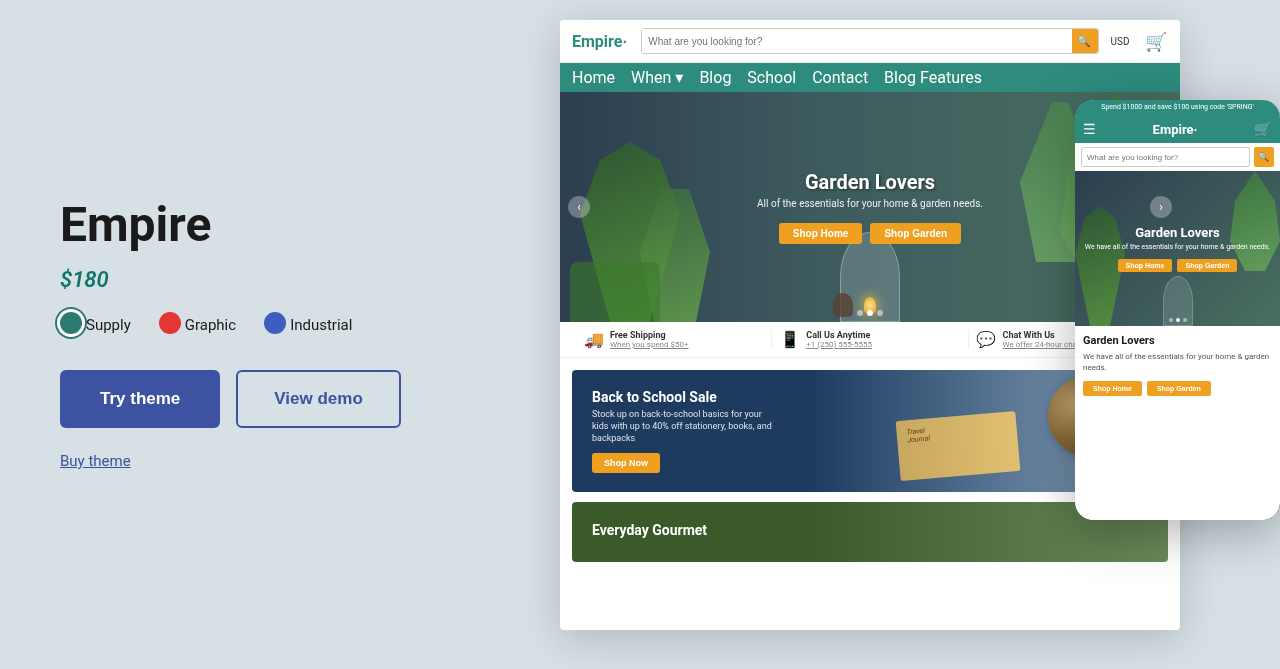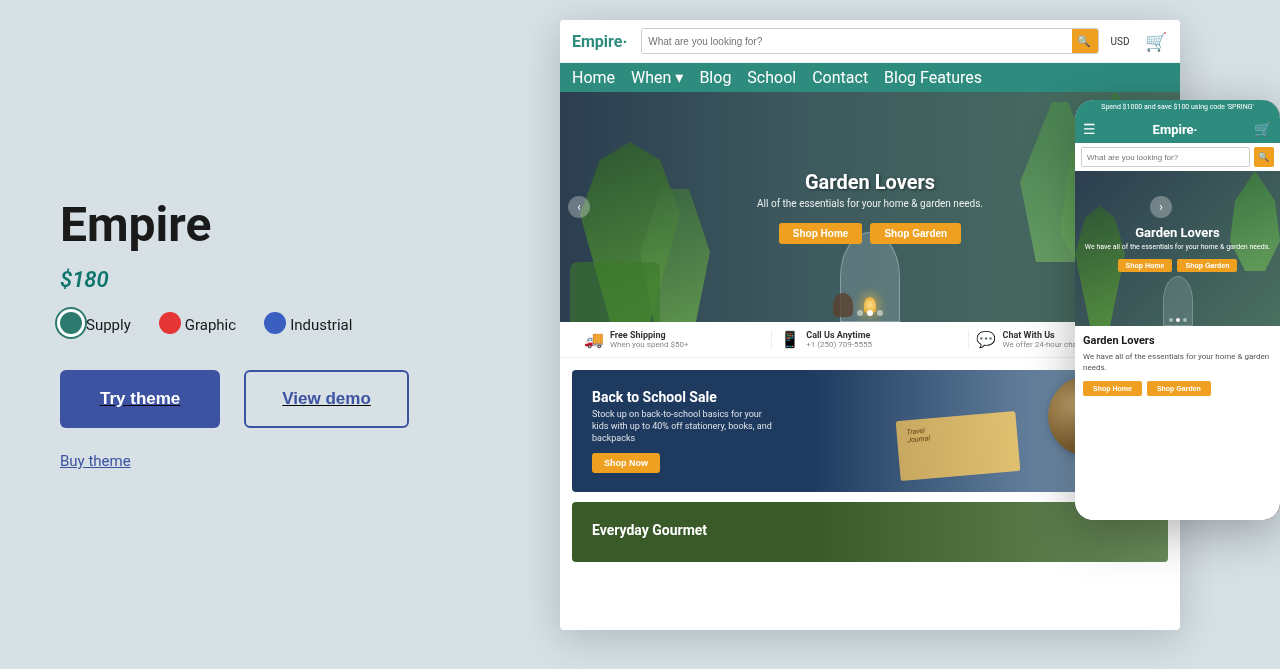--- a/index.html
+++ b/index.html
@@ -84,23 +84,22 @@
       box-shadow: 0 0 0 3px #fff, 0 0 0 5px #2d7a6e;
     }
 
     .style-name {
       font-size: 15px;
       color: #1a1a1a;
     }
 
     .buttons-row {
       display: flex;
-      gap: 24px;
+      gap: 16px;
       margin-bottom: 24px;
-      text-decoration: underline;
     }
 
     .btn-try {
       background-color: #3d52a0;
       color: #fff;
       border: none;
       border-radius: 6px;
       padding: 0 40px;
       height: 58px;
       font-size: 17px;
@@ -374,21 +373,21 @@
       padding: 0 8px;
       border-right: 1px solid #eee;
     }
 
     .store-feature:last-child { border-right: none; }
 
     .feature-icon { font-size: 16px; color: #666; }
 
     .feature-text { }
     .feature-title { font-size: 9px; font-weight: 700; color: #333; }
-    .feature-sub { font-size: 8px; color: #888; }
+    .feature-sub { font-size: 8px; color: #888; text-decoration: underline; }
 
     
     .store-content {
       padding: 12px;
       display: flex;
       flex-direction: column;
       gap: 10px;
     }
 
     .store-card {
@@ -715,21 +714,21 @@
         <span class="feature-icon">🚚</span>
         <div class="feature-text">
           <div class="feature-title">Free Shipping</div>
           <div class="feature-sub">When you spend $50+</div>
         </div>
       </div>
       <div class="store-feature">
         <span class="feature-icon">📱</span>
         <div class="feature-text">
           <div class="feature-title">Call Us Anytime</div>
-          <div class="feature-sub">+1 (250) 709-5555</div>
+          <div class="feature-sub">+1 (250) 555-5555</div>
         </div>
       </div>
       <div class="store-feature">
         <span class="feature-icon">💬</span>
         <div class="feature-text">
           <div class="feature-title">Chat With Us</div>
           <div class="feature-sub">We offer 24-hour chat support</div>
         </div>
       </div>
     </div>

